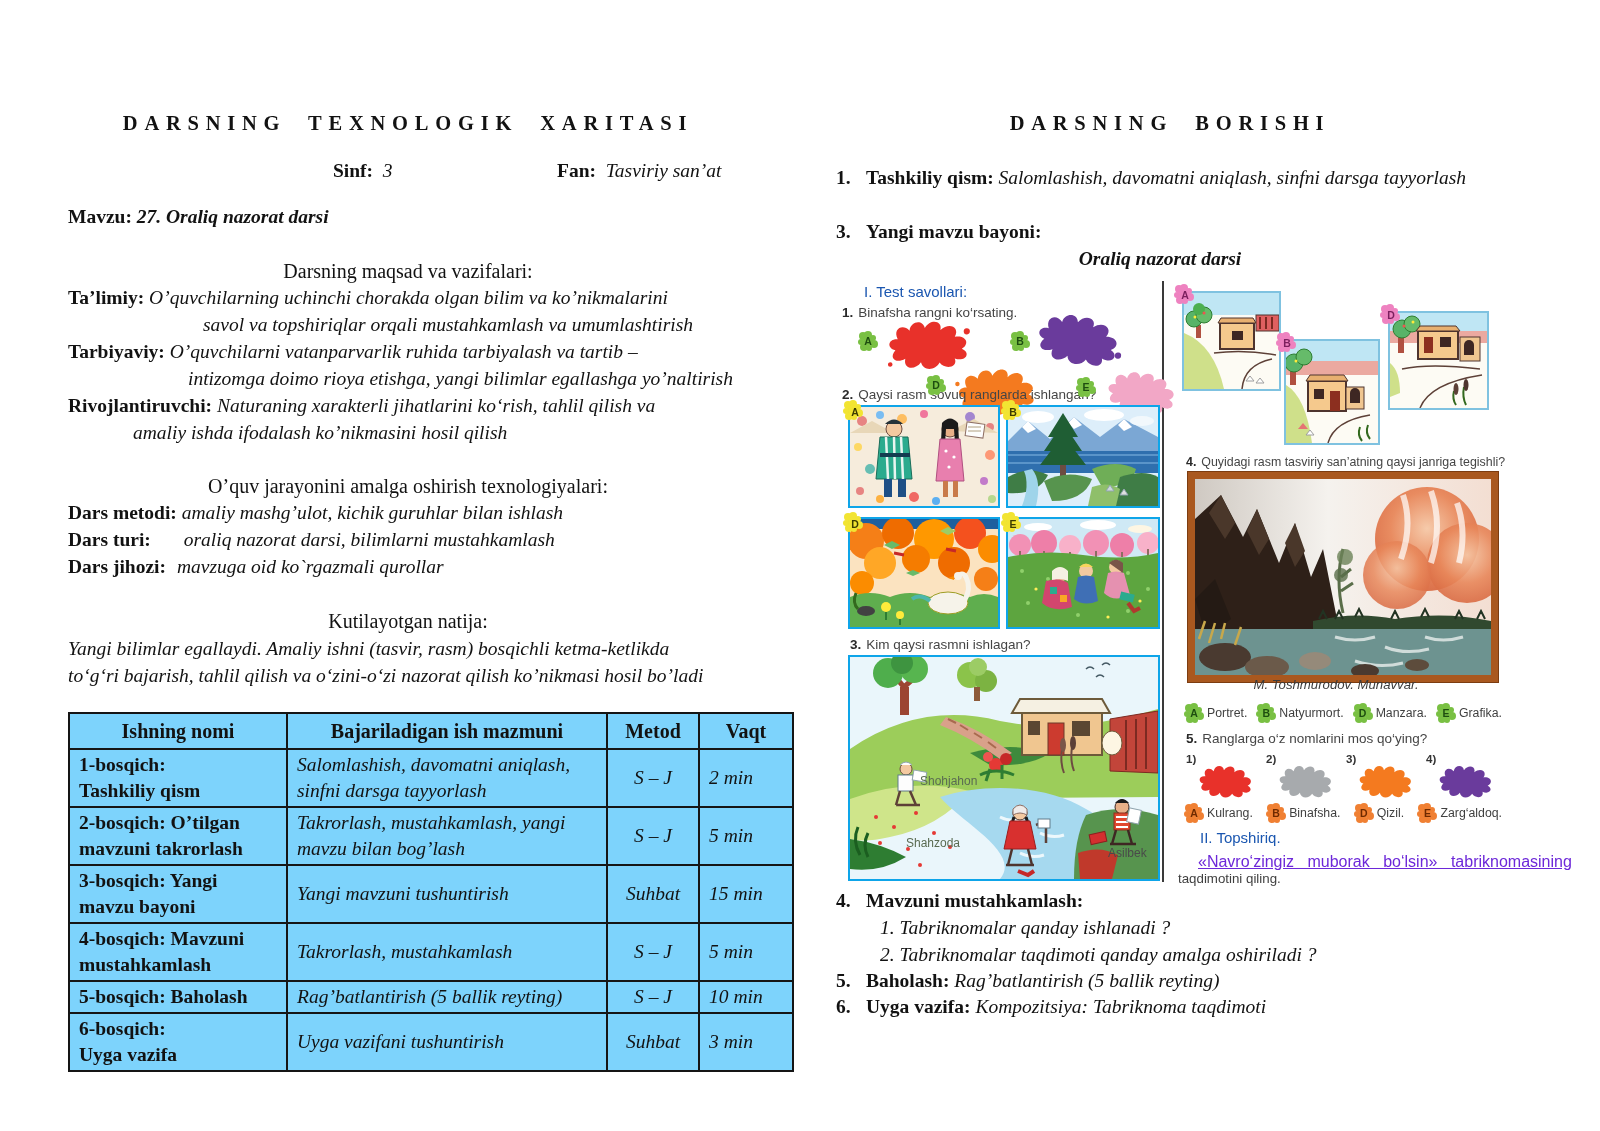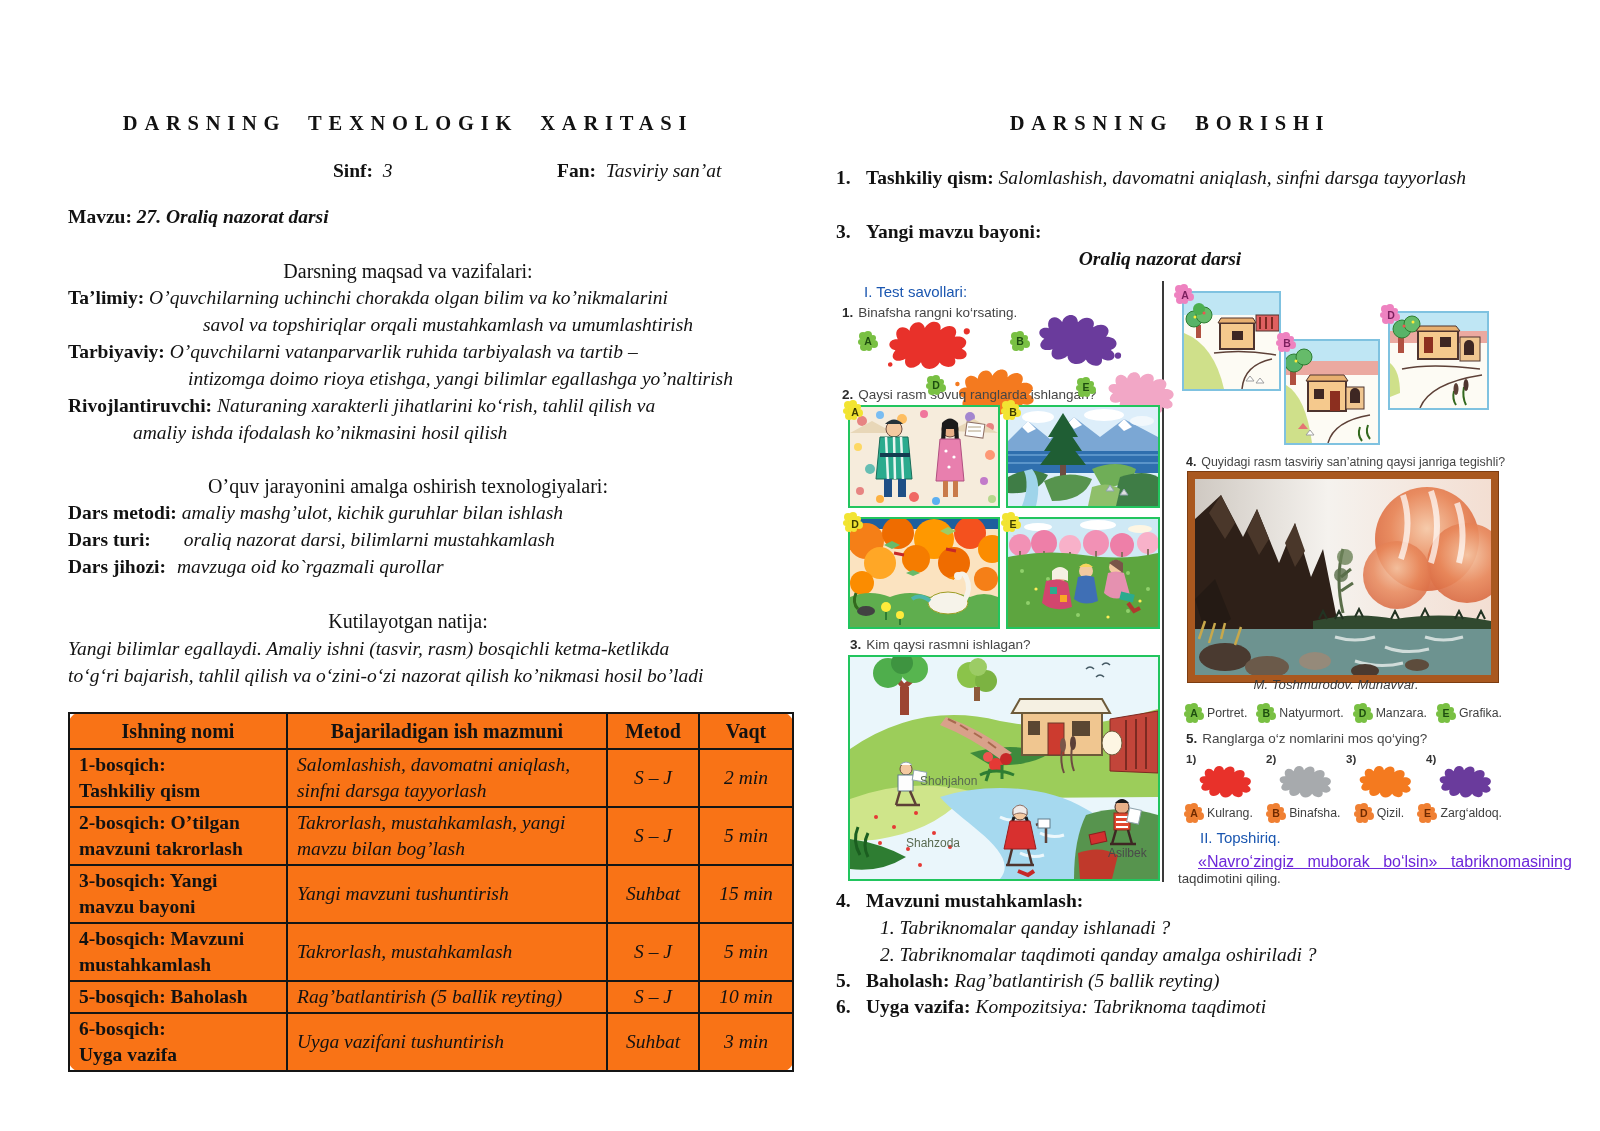--- a/index.html
+++ b/index.html
@@ -9,36 +9,36 @@
   .b{font-weight:bold;}
   .i{font-style:italic;}
   
   .lb{position:absolute;left:68px;width:680px;font-size:19.5px;line-height:26px;}
   .rb{position:absolute;left:836px;width:690px;font-size:19.5px;line-height:26px;}
   .ctr{text-align:center;}
   .doc-title{font-weight:bold;font-size:20.5px;letter-spacing:.33em;word-spacing:.5em;text-align:center;}
   .sec-head{font-weight:normal;font-size:20px;text-align:center;}
   .num{display:inline-block;width:30px;font-weight:bold;}
   
-  .tmap{position:absolute;left:68px;top:680px;border-collapse:collapse;font-size:19.5px;background:#f97316;border-radius:14px;}
+  .tmap{position:absolute;left:68px;top:680px;border-collapse:collapse;font-size:19.5px;background:#7dd3fc;}
   .tmap th,.tmap td{border:2px solid #151515;padding:2px 9px;vertical-align:middle;line-height:26px;}
   .tmap th{font-weight:bold;text-align:center;font-size:20px;padding:4px 6px;}
   .td-name{font-weight:bold;white-space:pre-line;width:198px;}
   .td-content{font-style:italic;white-space:pre-line;width:300px;}
   .td-metod{font-style:italic;text-align:center;width:72px;}
-  .td-vaqt{font-style:italic;text-align:center;width:74px;}
+  .td-vaqt{font-style:italic;text-align:left;width:74px;}
   
   .ws{position:absolute;left:840px;top:247px;width:668px;height:605px;
       font-family:"Liberation Sans",sans-serif;color:#454545;background:#fff;}
   .ws-divider{position:absolute;left:322px;top:2px;width:2px;height:601px;background:#3a3a3a;}
   .ws-h{position:absolute;font-size:15px;font-weight:normal;color:#1a56b0;white-space:nowrap;}
   .q{position:absolute;font-size:13.5px;white-space:nowrap;color:#454545;}
   .q .qn{font-weight:bold;color:#2a2a2a;margin-right:5px;}
   .q4size{font-size:12.4px;}
-  .pic{position:absolute;border:2px solid #22c55e;overflow:hidden;background:#fff;}
+  .pic{position:absolute;border:2px solid #0ea5e9;overflow:hidden;background:#fff;}
   .pic svg{display:block;}
   .splat{position:absolute;}
   .flw{width:20px;height:20px;display:inline-block;position:relative;flex:0 0 auto;}
   .flw.abs-f{position:absolute;z-index:5;}
   .flw::before{content:"";position:absolute;left:5px;top:5px;width:10px;height:10px;border-radius:50%;background:currentColor;
      box-shadow:0 -6px 0 -1px currentColor,5px -3px 0 -2px currentColor,6px 3px 0 -1px currentColor,
                 1px 7px 0 -2px currentColor,-4px 6px 0 -1px currentColor,-7px 1px 0 -2px currentColor,
                 -5px -5px 0 -1px currentColor;}
   .flw i{position:absolute;left:0;top:0;width:100%;height:100%;display:flex;align-items:center;justify-content:center;
      font-style:normal;font-weight:bold;font-size:10.5px;}

